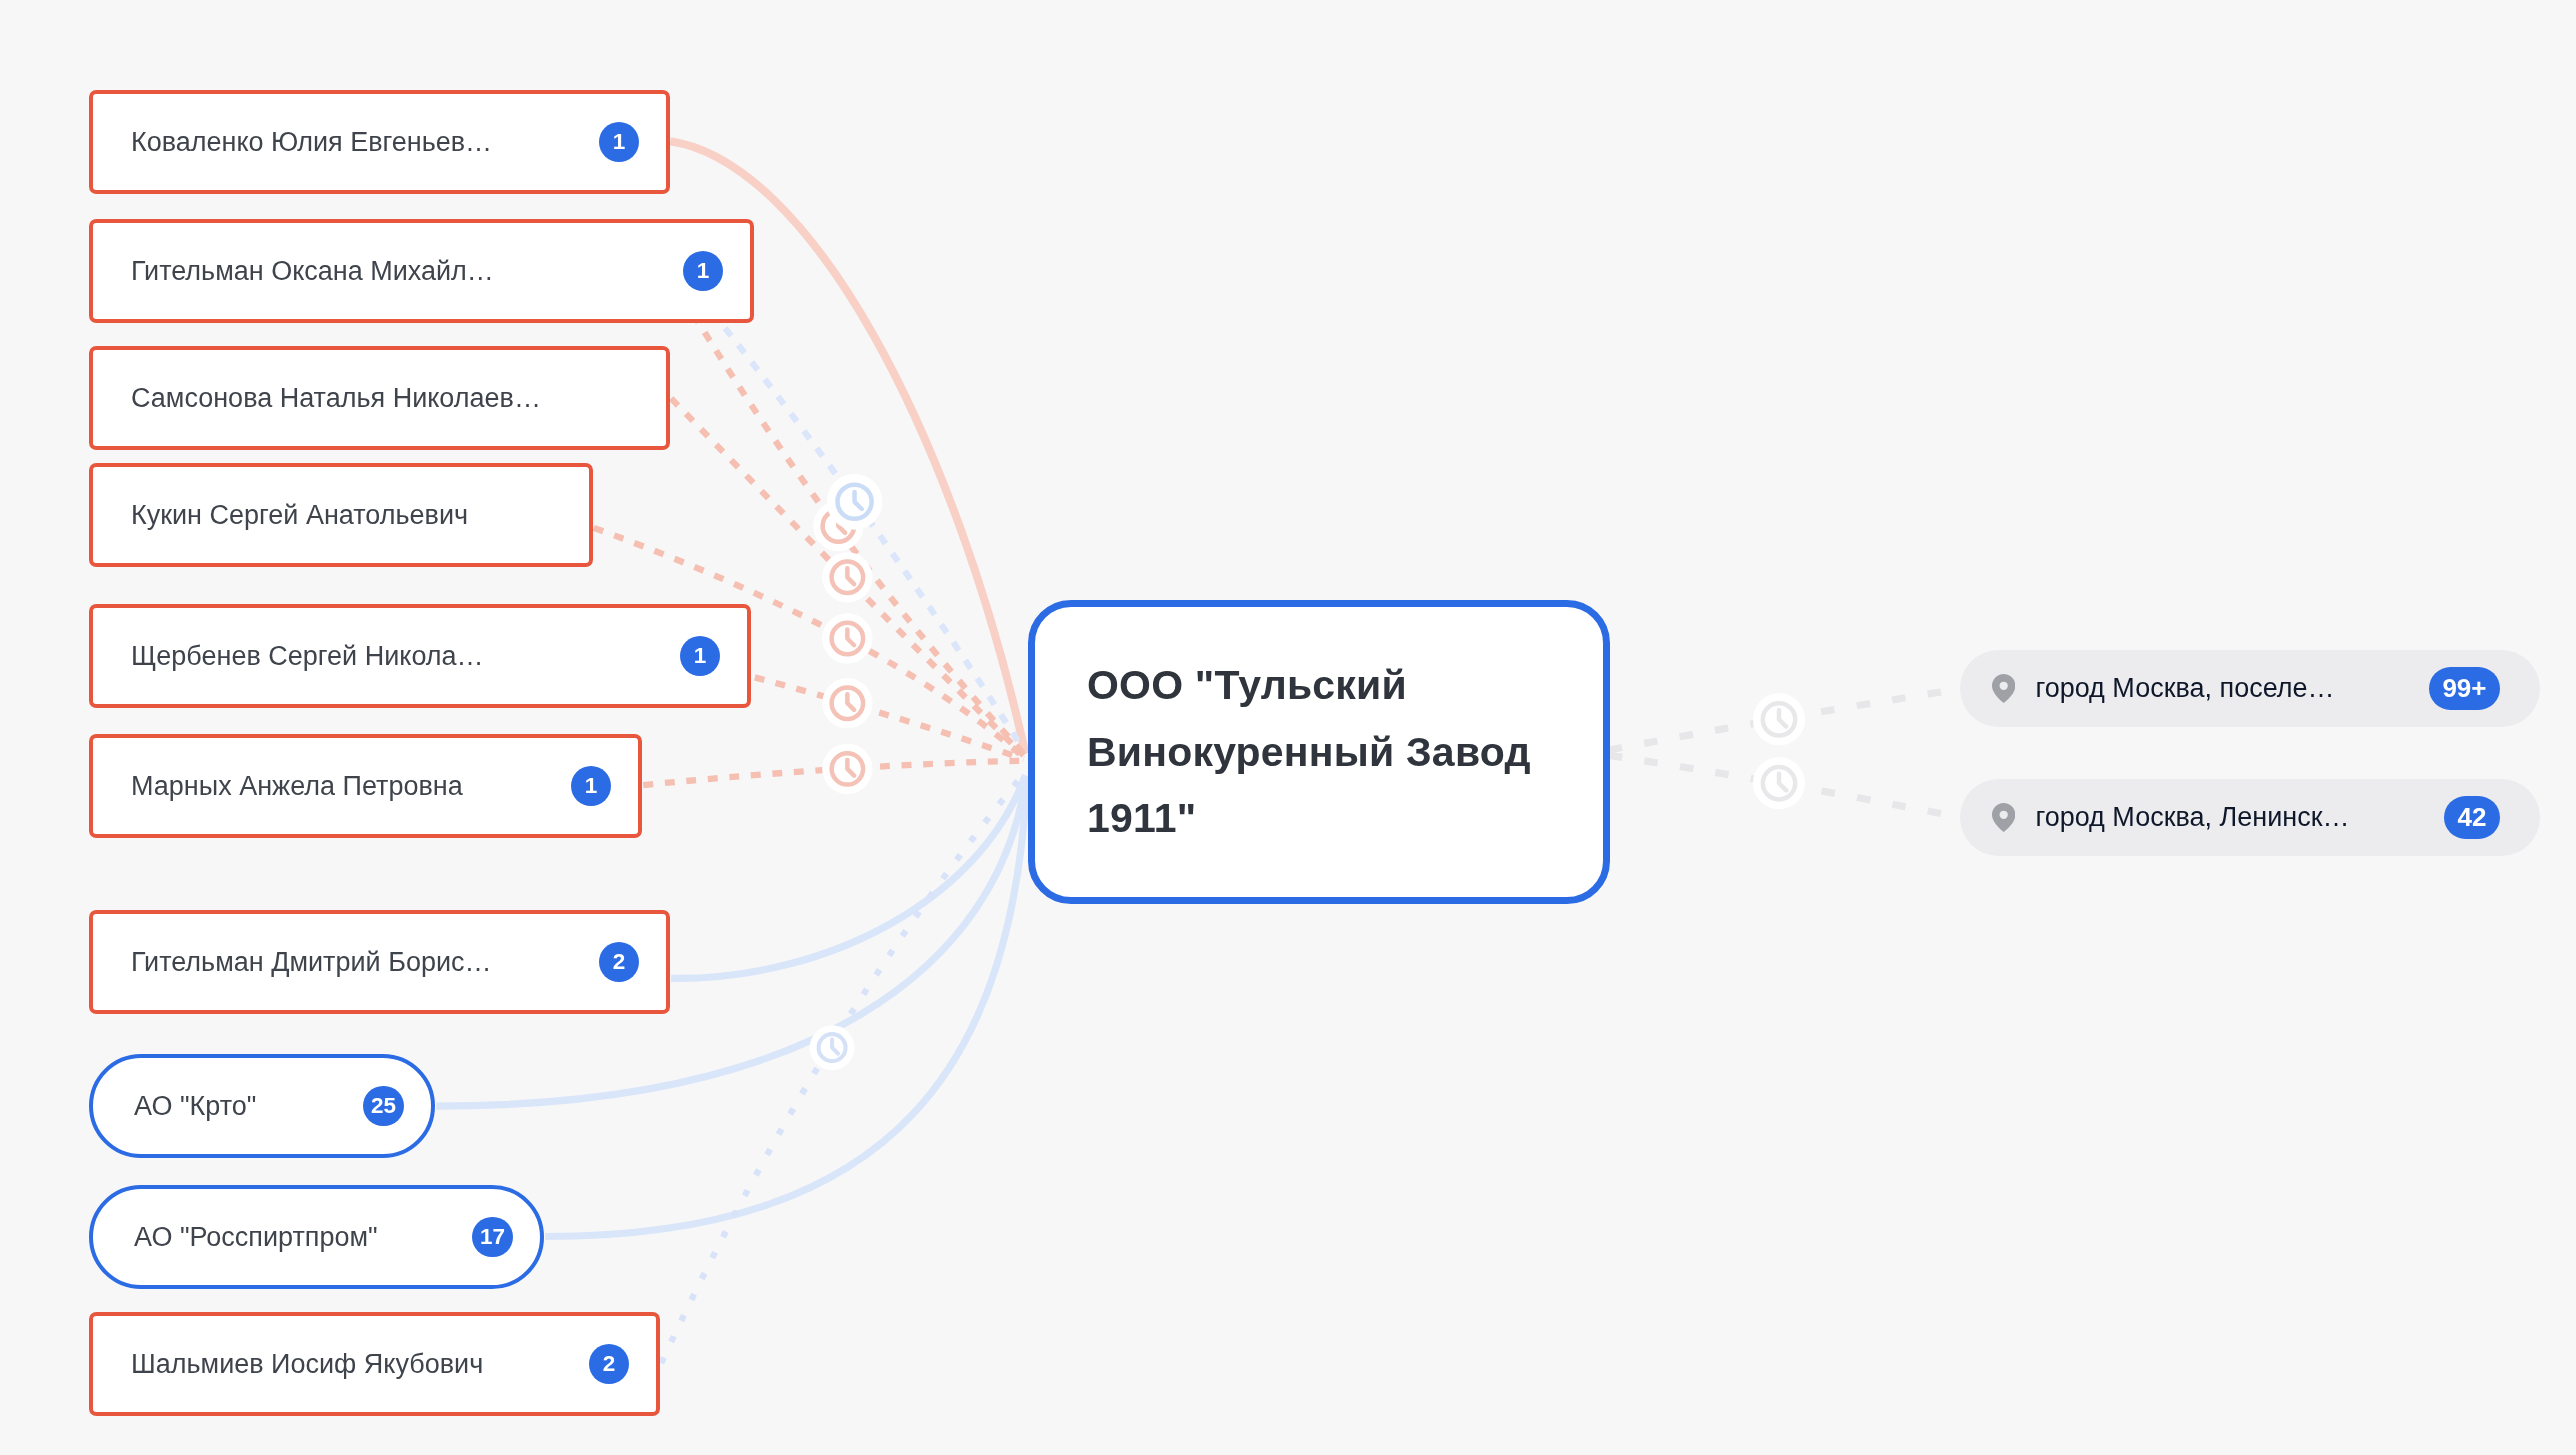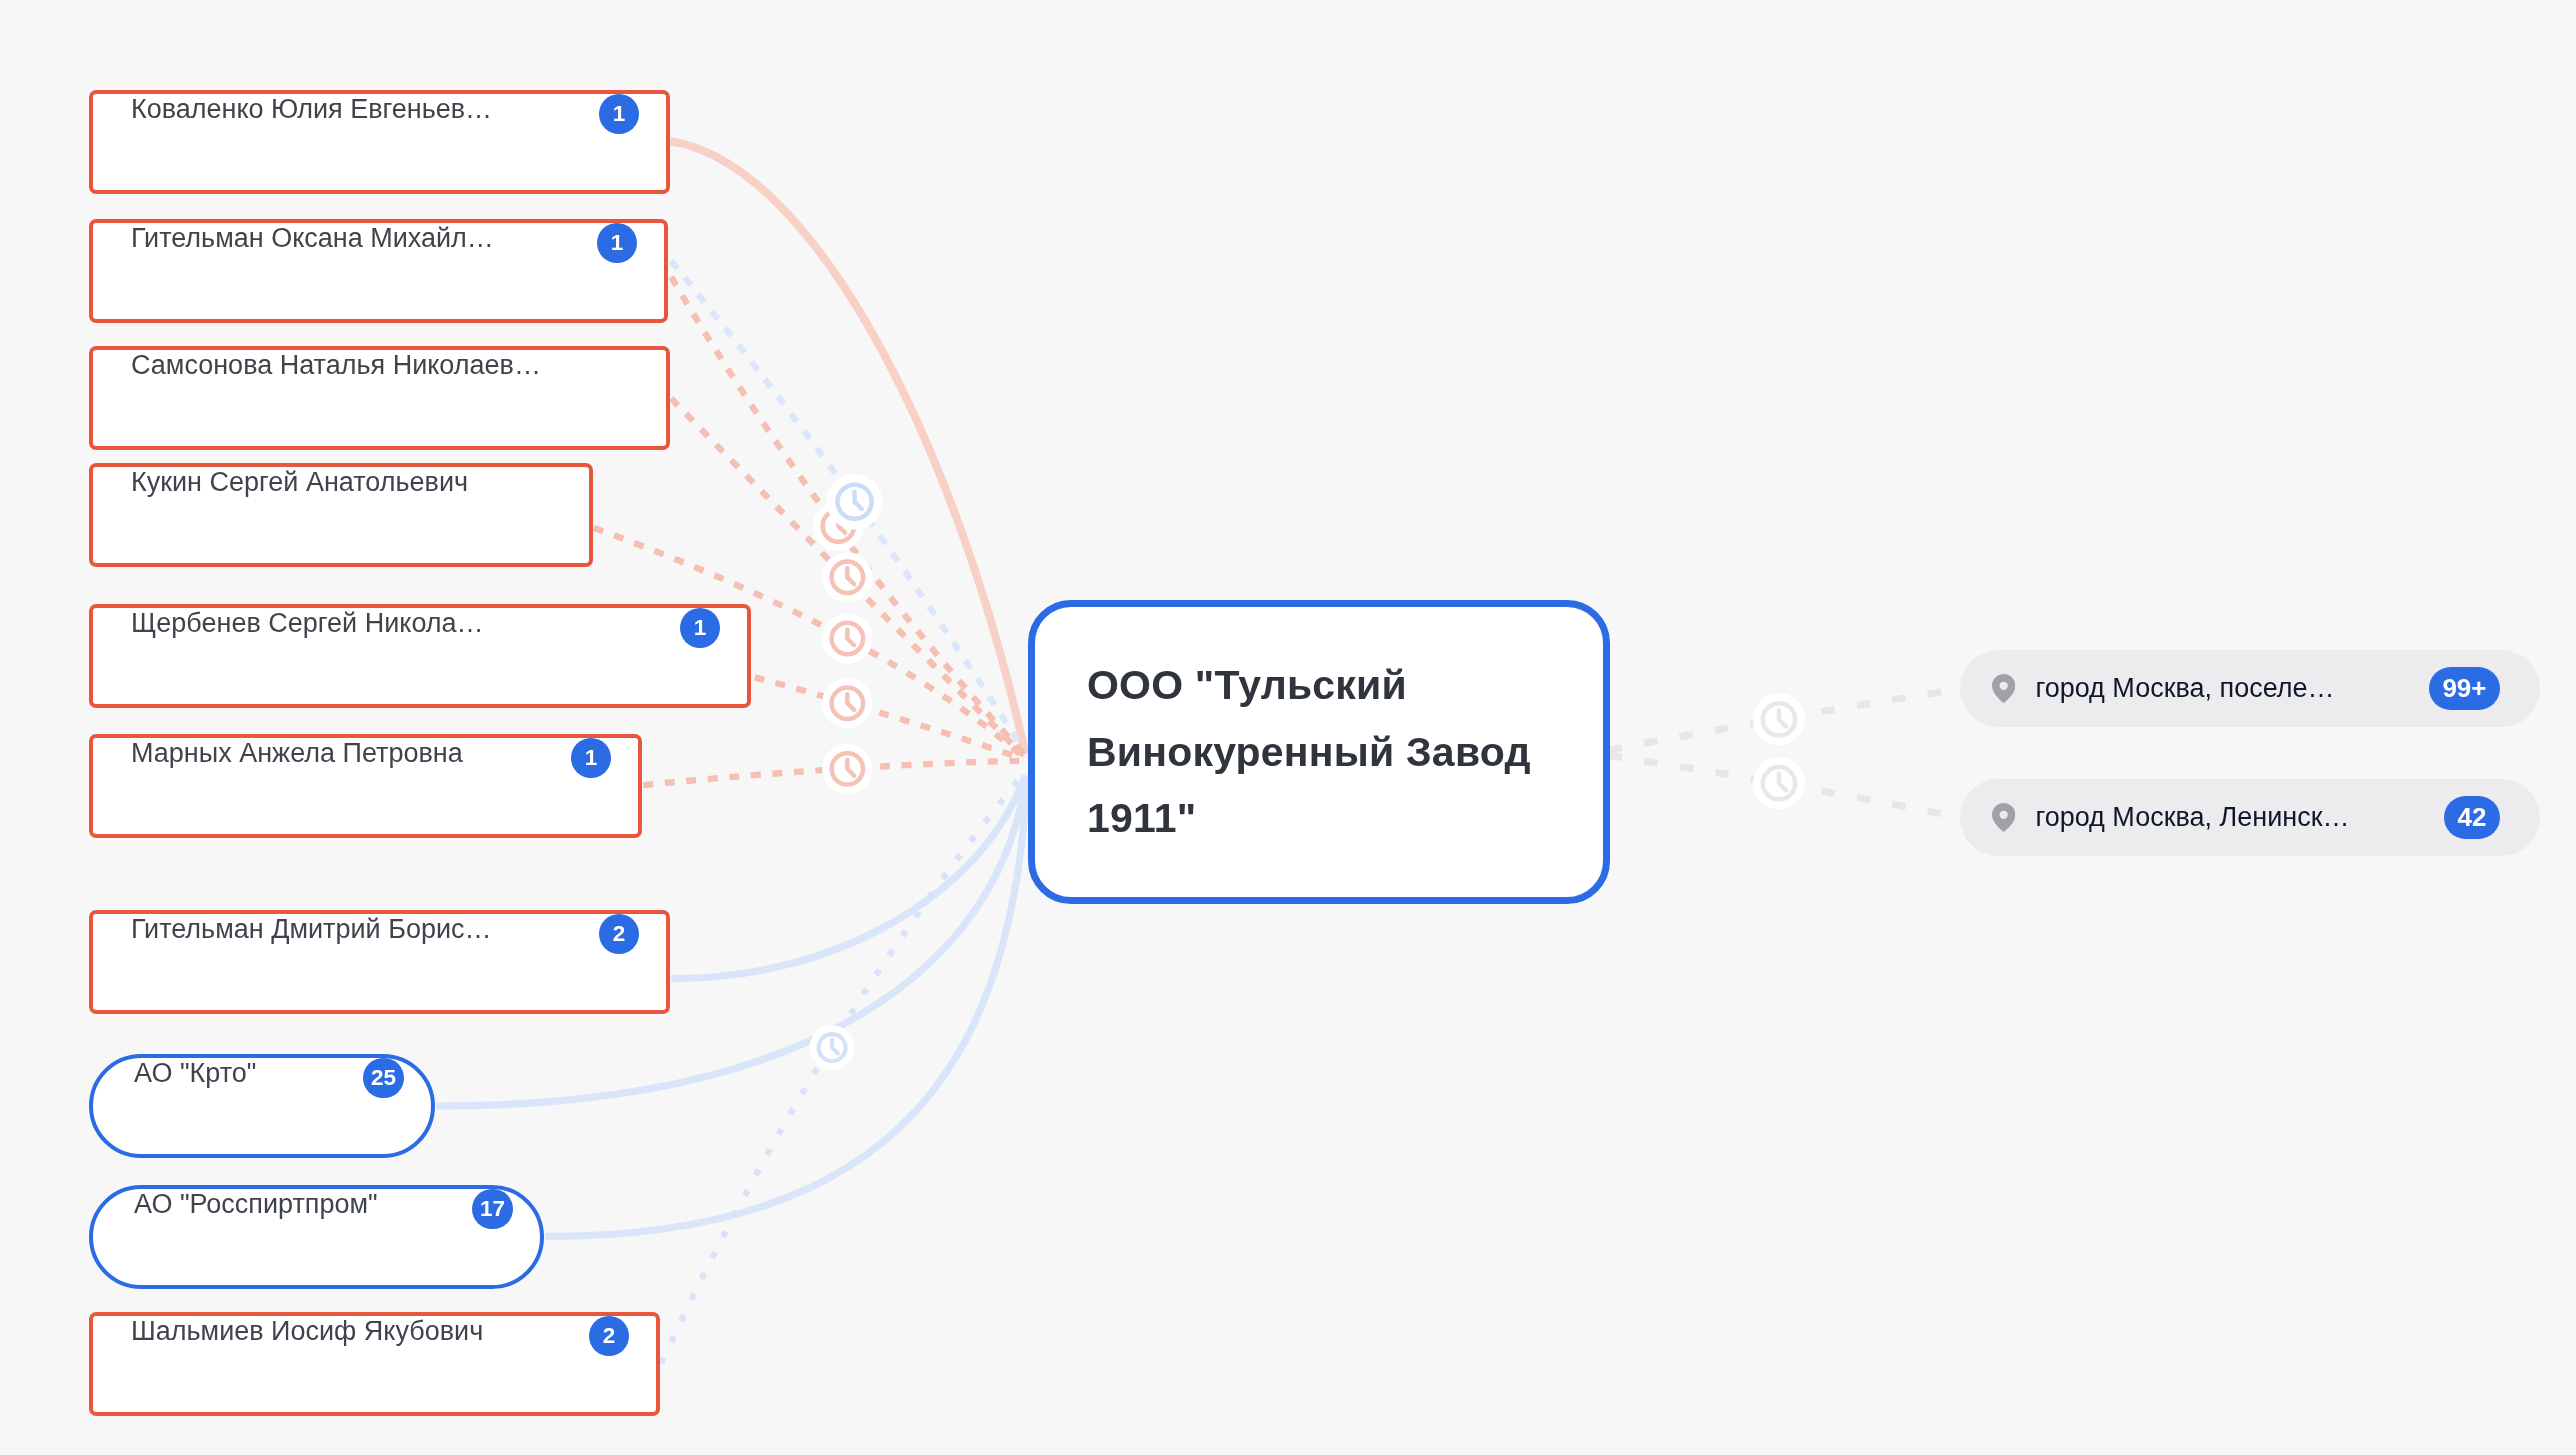--- a/index.html
+++ b/index.html
@@ -3,21 +3,21 @@
 <meta charset="utf-8">
 <style>
   html,body{margin:0;padding:0;background:#F7F7F8;}
   .stage{
     position:relative;width:2576px;height:1455px;overflow:hidden;
     background:#F7F7F8;font-family:"Liberation Sans",sans-serif;
   }
   svg.edges{position:absolute;left:0;top:0;}
   .gnode{
     position:absolute;left:89px;height:104px;background:#fff;
-    box-sizing:border-box;display:flex;align-items:flex-start;
+    box-sizing:border-box;display:flex;align-items:center;
     padding:0 27px 0 38px;
   }
   .gnode.person{border:4.5px solid #E8573D;border-radius:7.2px;}
   .gnode.company{border:4.5px solid #2B6BE4;border-radius:52px;padding-left:41px;}
   .gnode .label{
     font-size:27px;color:#3F444C;white-space:nowrap;flex:1;
     overflow:hidden;
   }
   .badge{
     min-width:40px;height:40px;border-radius:21.6px;background:#2B6BE4;
@@ -111,21 +111,21 @@
       <circle r="29" fill="#fff"></circle>
         <circle r="18" fill="none" stroke="#E8E8EA" stroke-width="5"></circle>
       <path d="M0,-10.5 L0,0 L8,8" fill="none" stroke="#E8E8EA" stroke-width="5" stroke-linecap="round" stroke-linejoin="round"></path>
     </g>
   </svg>
 
   <div class="gnode person" style="top:90px;width:581px">
     <span class="label">Коваленко Юлия Евгеньев…</span>
     <span class="badge">1</span>
   </div>
-  <div class="gnode person" style="top:219px;width:579px">
+  <div class="gnode person" style="top:219px;width:665px">
     <span class="label">Гительман Оксана Михайл…</span>
     <span class="badge">1</span>
   </div>
   <div class="gnode person" style="top:346px;width:581px">
     <span class="label">Самсонова Наталья Николаев…</span>
 
   </div>
   <div class="gnode person" style="top:463px;width:504px">
     <span class="label">Кукин Сергей Анатольевич</span>
 

